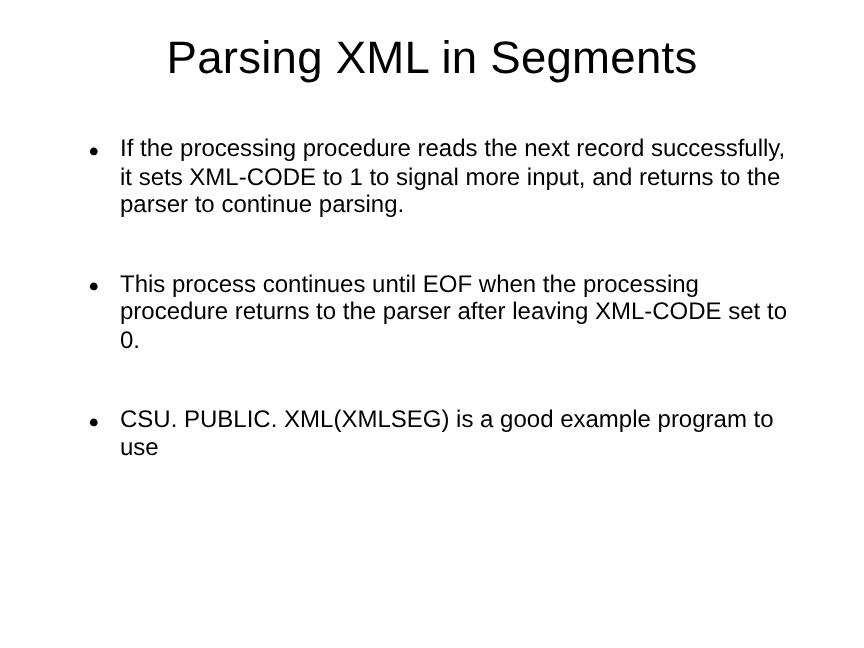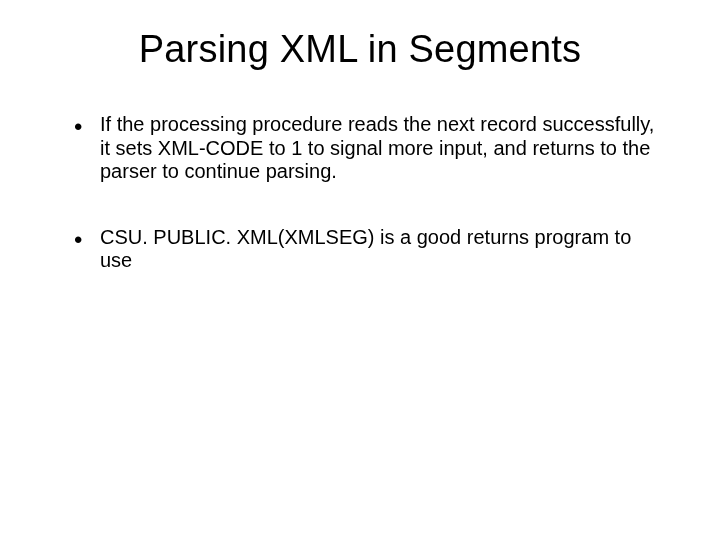--- a/index.html
+++ b/index.html
@@ -37,14 +37,15 @@
     font-size: 24px;
   }
 </style>
 </head>
 <body>
 
 <h1 class="title">Parsing XML in Segments</h1>
 
 <ul class="bullets">
   <li>If the processing procedure reads the next record successfully, it sets XML-CODE to 1 to signal more input, and returns to the parser to continue parsing.</li>
-  <li>CSU. PUBLIC. XML(XMLSEG) is a good returns program to use</li>
+  <li>This process continues until EOF when the processing procedure returns to the parser after leaving XML-CODE set to 0.</li>
+  <li>CSU. PUBLIC. XML(XMLSEG) is a good example program to use</li>
 </ul>
 
 </body></html>

